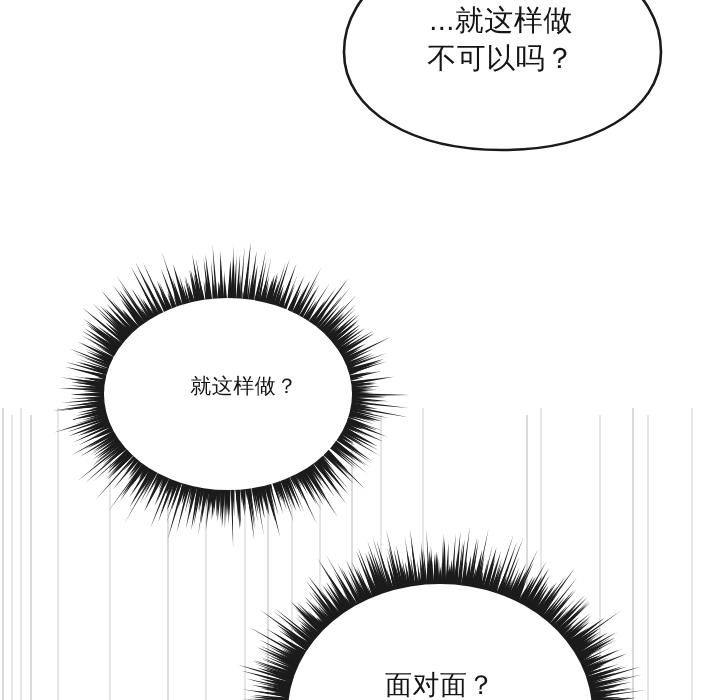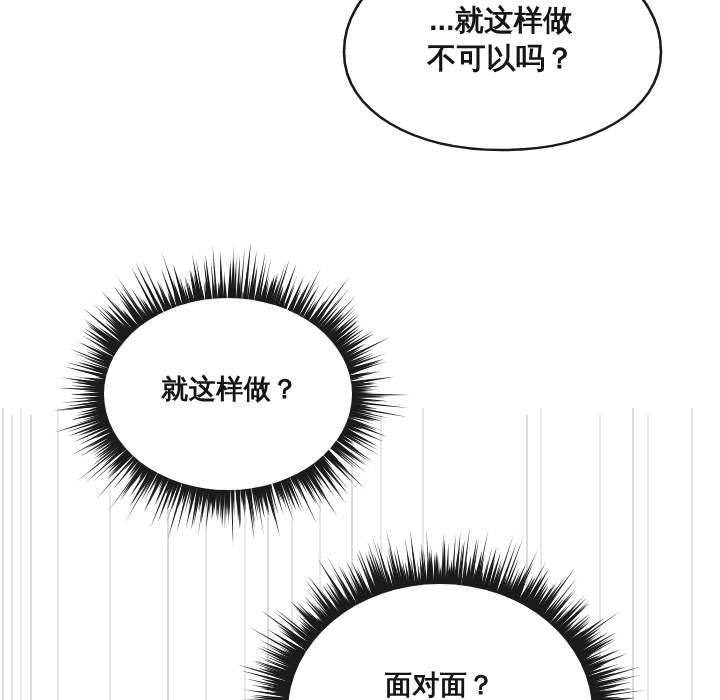--- a/index.html
+++ b/index.html
@@ -39,34 +39,34 @@
   }
 
   
   .bubble-text {
     position: absolute;
     color: #141414;
     text-align: center;
     line-height: 1.30;
     white-space: pre-line;
     letter-spacing: 0.5px;
-    font-weight: 700;
+    font-weight: 400;
   }
 
   #text-top {
     left: 345px;
     top: 2px;
     width: 312px;
     font-size: 29px;
   }
   #text-mid {
-    left: 110px;
+    left: 124px;
     top: 372px;
     width: 240px;
-    font-size: 27px;
+    font-size: 21px;
   }
   #text-bottom {
     left: 320px;
     top: 668px;
     width: 240px;
     font-size: 27px;
   }
 </style>
 </head>
 <body>

